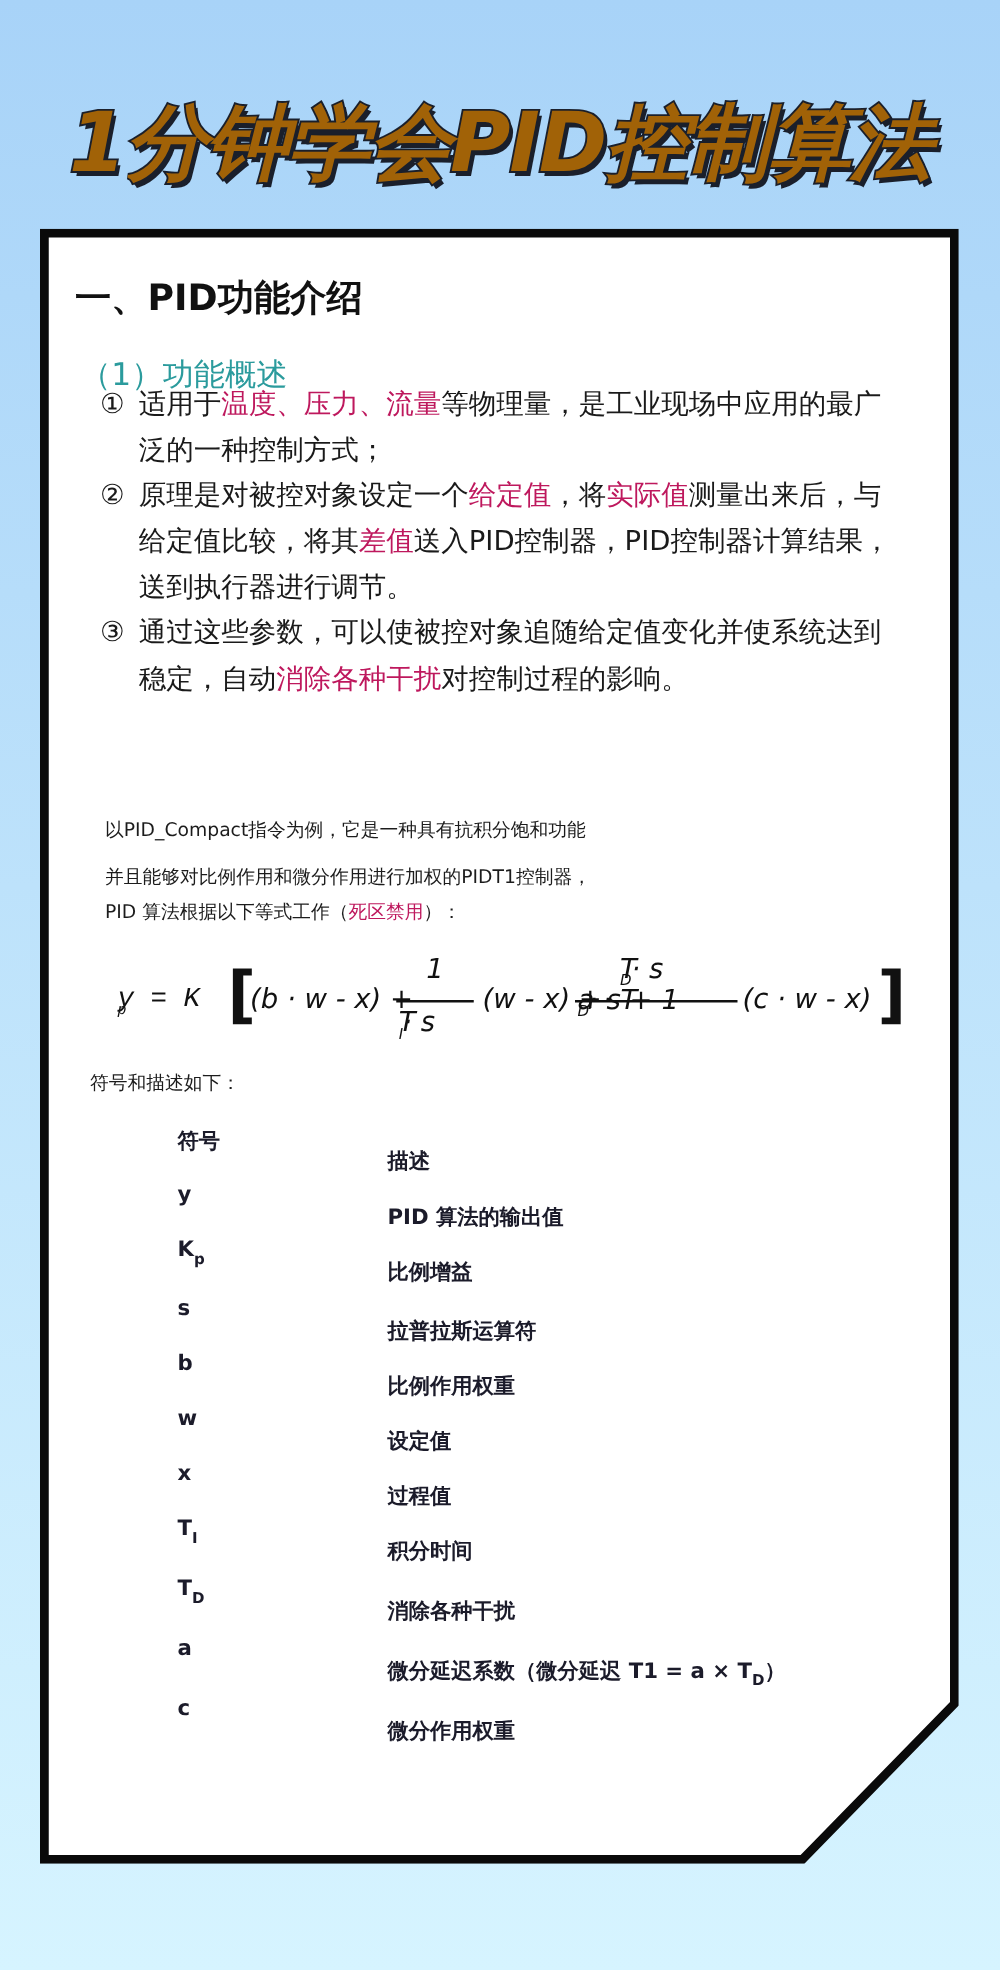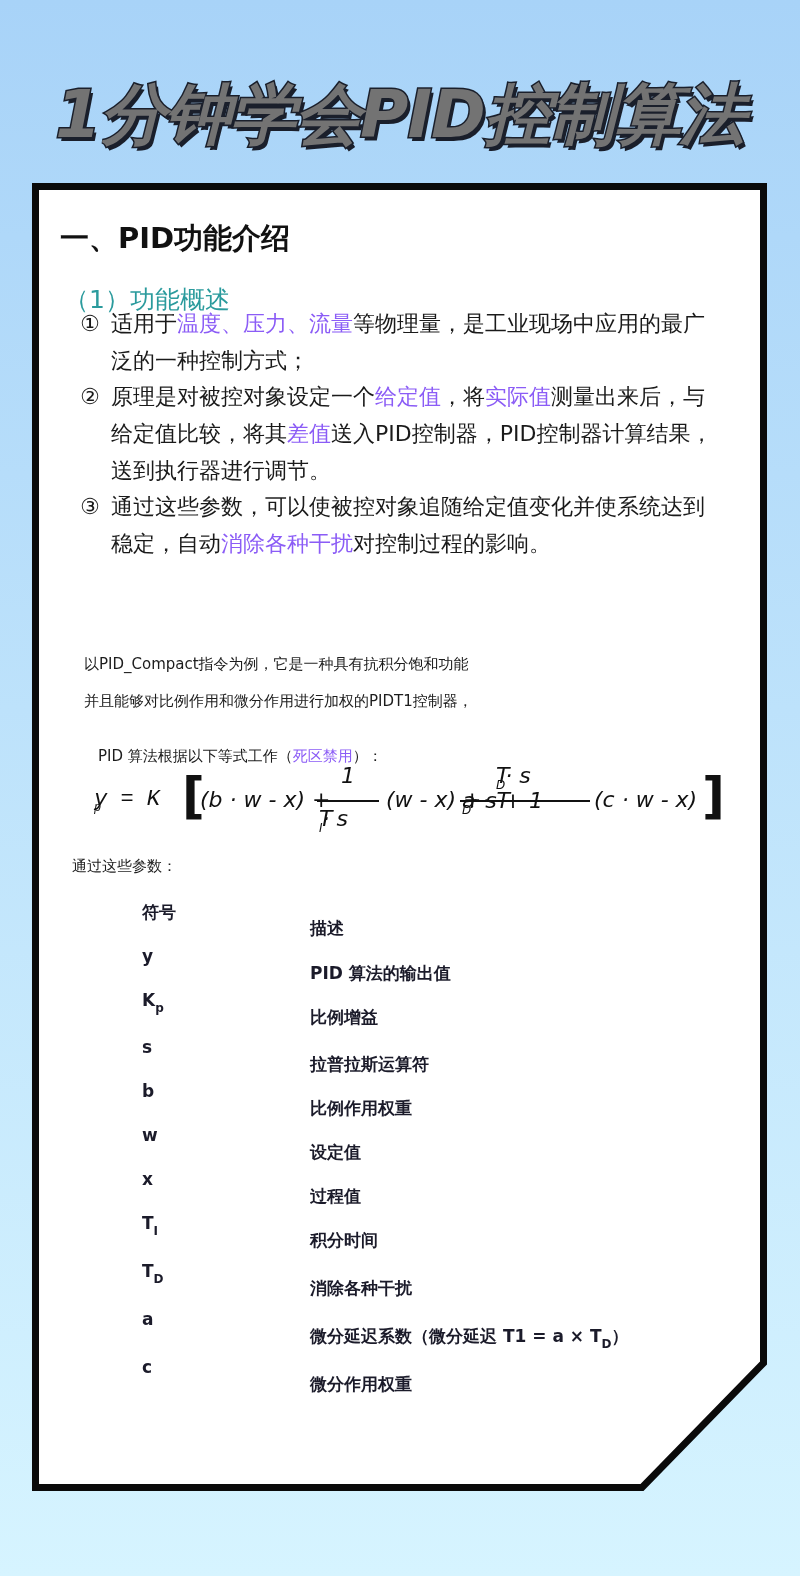--- a/index.html
+++ b/index.html
@@ -6,42 +6,42 @@
   body {
     width: 800px; height: 1576px; position: relative; overflow: hidden;
     background: linear-gradient(180deg, #a8d3f8 0%, #bde2fb 45%, #d6f4ff 100%);
     font-family: "DejaVu Sans", "Liberation Sans", sans-serif;
     color: #1a1a1a;
   }
   .title {
     position: absolute; left: 0; top: 70px; width: 800px; text-align: center;
     font-family: "DejaVu Sans", sans-serif;
     font-size: 66px; font-weight: bold; font-style: italic; letter-spacing: -1px;
-    color: #737373;
+    color: #a16207;
     -webkit-text-stroke: 3px #1a1f2b;
     paint-order: stroke fill;
     text-shadow: 3px 4px 0 #1a1f2b;
     line-height: 90px;
   }
   .card-frame {
     position: absolute; left: 32px; top: 183px; width: 735px; height: 1308px;
   }
   .card-frame svg { position: absolute; left: 0; top: 0; }
   .content { position: absolute; left: 32px; top: 183px; width: 612px; height: 1308px; }
   .h1 {
     position: absolute; left: 28px; top: 36px;
     font-size: 29px; font-weight: bold; color: #111;
   }
   .h2 {
     position: absolute; font-size: 25px; color: #2b9b9d;
   }
   .para {
     position: absolute; font-size: 15px; line-height: 37px; color: #1c1c1c;
   }
-  .red { color: #8b5cf6; }
+  .red { color: #be185d; }
   .item { position: absolute; left: 48px; width: 640px; font-size: 22px; line-height: 37px; }
   .item .num { position: absolute; left: 0; top: 0; }
   .item .txt { padding-left: 31px; display: block; }
   .formula {
     position: absolute; left: 62px; top: 580px; width: 600px; height: 90px;
     font-family: "DejaVu Sans", sans-serif; font-style: italic; font-size: 22px; color: #111;
   }
   .formula span { position: absolute; white-space: nowrap; }
   .fracbar { position: absolute; height: 2px; background: #111; }
   .bracket { position: absolute; font-style: normal; font-size: 50px; font-weight: bold; top: 4px; }
@@ -80,38 +80,38 @@
   </div>
 
   <div class="item" style="top:305px;">
     <span class="num">③</span>
     <span class="txt"><span>通过这些参数，可以使被控对象追随给定值变化并使系统达到稳定，自动</span><span class="red">消除各种干扰</span><span>对控制过程的影响。</span></span>
   </div>
 
 
   <div class="para" style="left:52px; top:463px; white-space:nowrap;">以PID_Compact指令为例，它是一种具有抗积分饱和功能</div>
   <div class="para" style="left:52px; top:500px; white-space:nowrap;">并且能够对比例作用和微分作用进行加权的PIDT1控制器，</div>
-  <div class="para" style="left:52px; top:555px; white-space:nowrap;margin-left:14px;"><span>PID 算法根据以下等式工作（</span><span class="red">死区禁用</span><span>）：</span></div>
+  <div class="para" style="left:52px; top:528px; white-space:nowrap;"><span>PID 算法根据以下等式工作（</span><span class="red">死区禁用</span><span>）：</span></div>
 
   <div class="formula">
     <span style="left:0; top:24px;font-family:Liberation Mono, monospace;"><span>y = K</span><sub class="s">p</sub></span>
     <span class="bracket" style="left:88px;">[</span>
     <span style="left:106px; top:24px;">(b · w - x) +</span>
     <span style="left:247px; top:0px;">1</span>
     <div class="fracbar" style="left:223px; top:37px; width:62px;"></div>
     <span style="left:225px; top:43px;"><span>T</span><sub class="s">I</sub><span> · s</span></span>
     <span style="left:292px; top:24px;">(w - x) +</span>
     <span style="left:402px; top:0px;"><span>T</span><sub class="s">D</sub><span> · s</span></span>
     <div class="fracbar" style="left:366px; top:37px; width:130px;"></div>
     <span style="left:368px; top:25px;"><span>a · T</span><sub class="s">D</sub><span> · s + 1</span></span>
     <span style="left:500px; top:24px;">(c · w - x)</span>
     <span class="bracket" style="left:608px;">]</span>
   </div>
 
-  <div class="para" style="left:40px; top:665px;">通过这些参数：</div>
+  <div class="para" style="left:40px; top:665px;">符号和描述如下：</div>
 
   <div class="table">
     <div class="row" style="top:0px;">
       <span class="sym">符号</span>
       <span class="desc">描述</span>
     </div>
     <div class="row" style="top:45px;">
       <span class="sym"><span>y</span><sub class="s"></sub></span>
       <span class="desc">PID 算法的输出值</span>
     </div>

